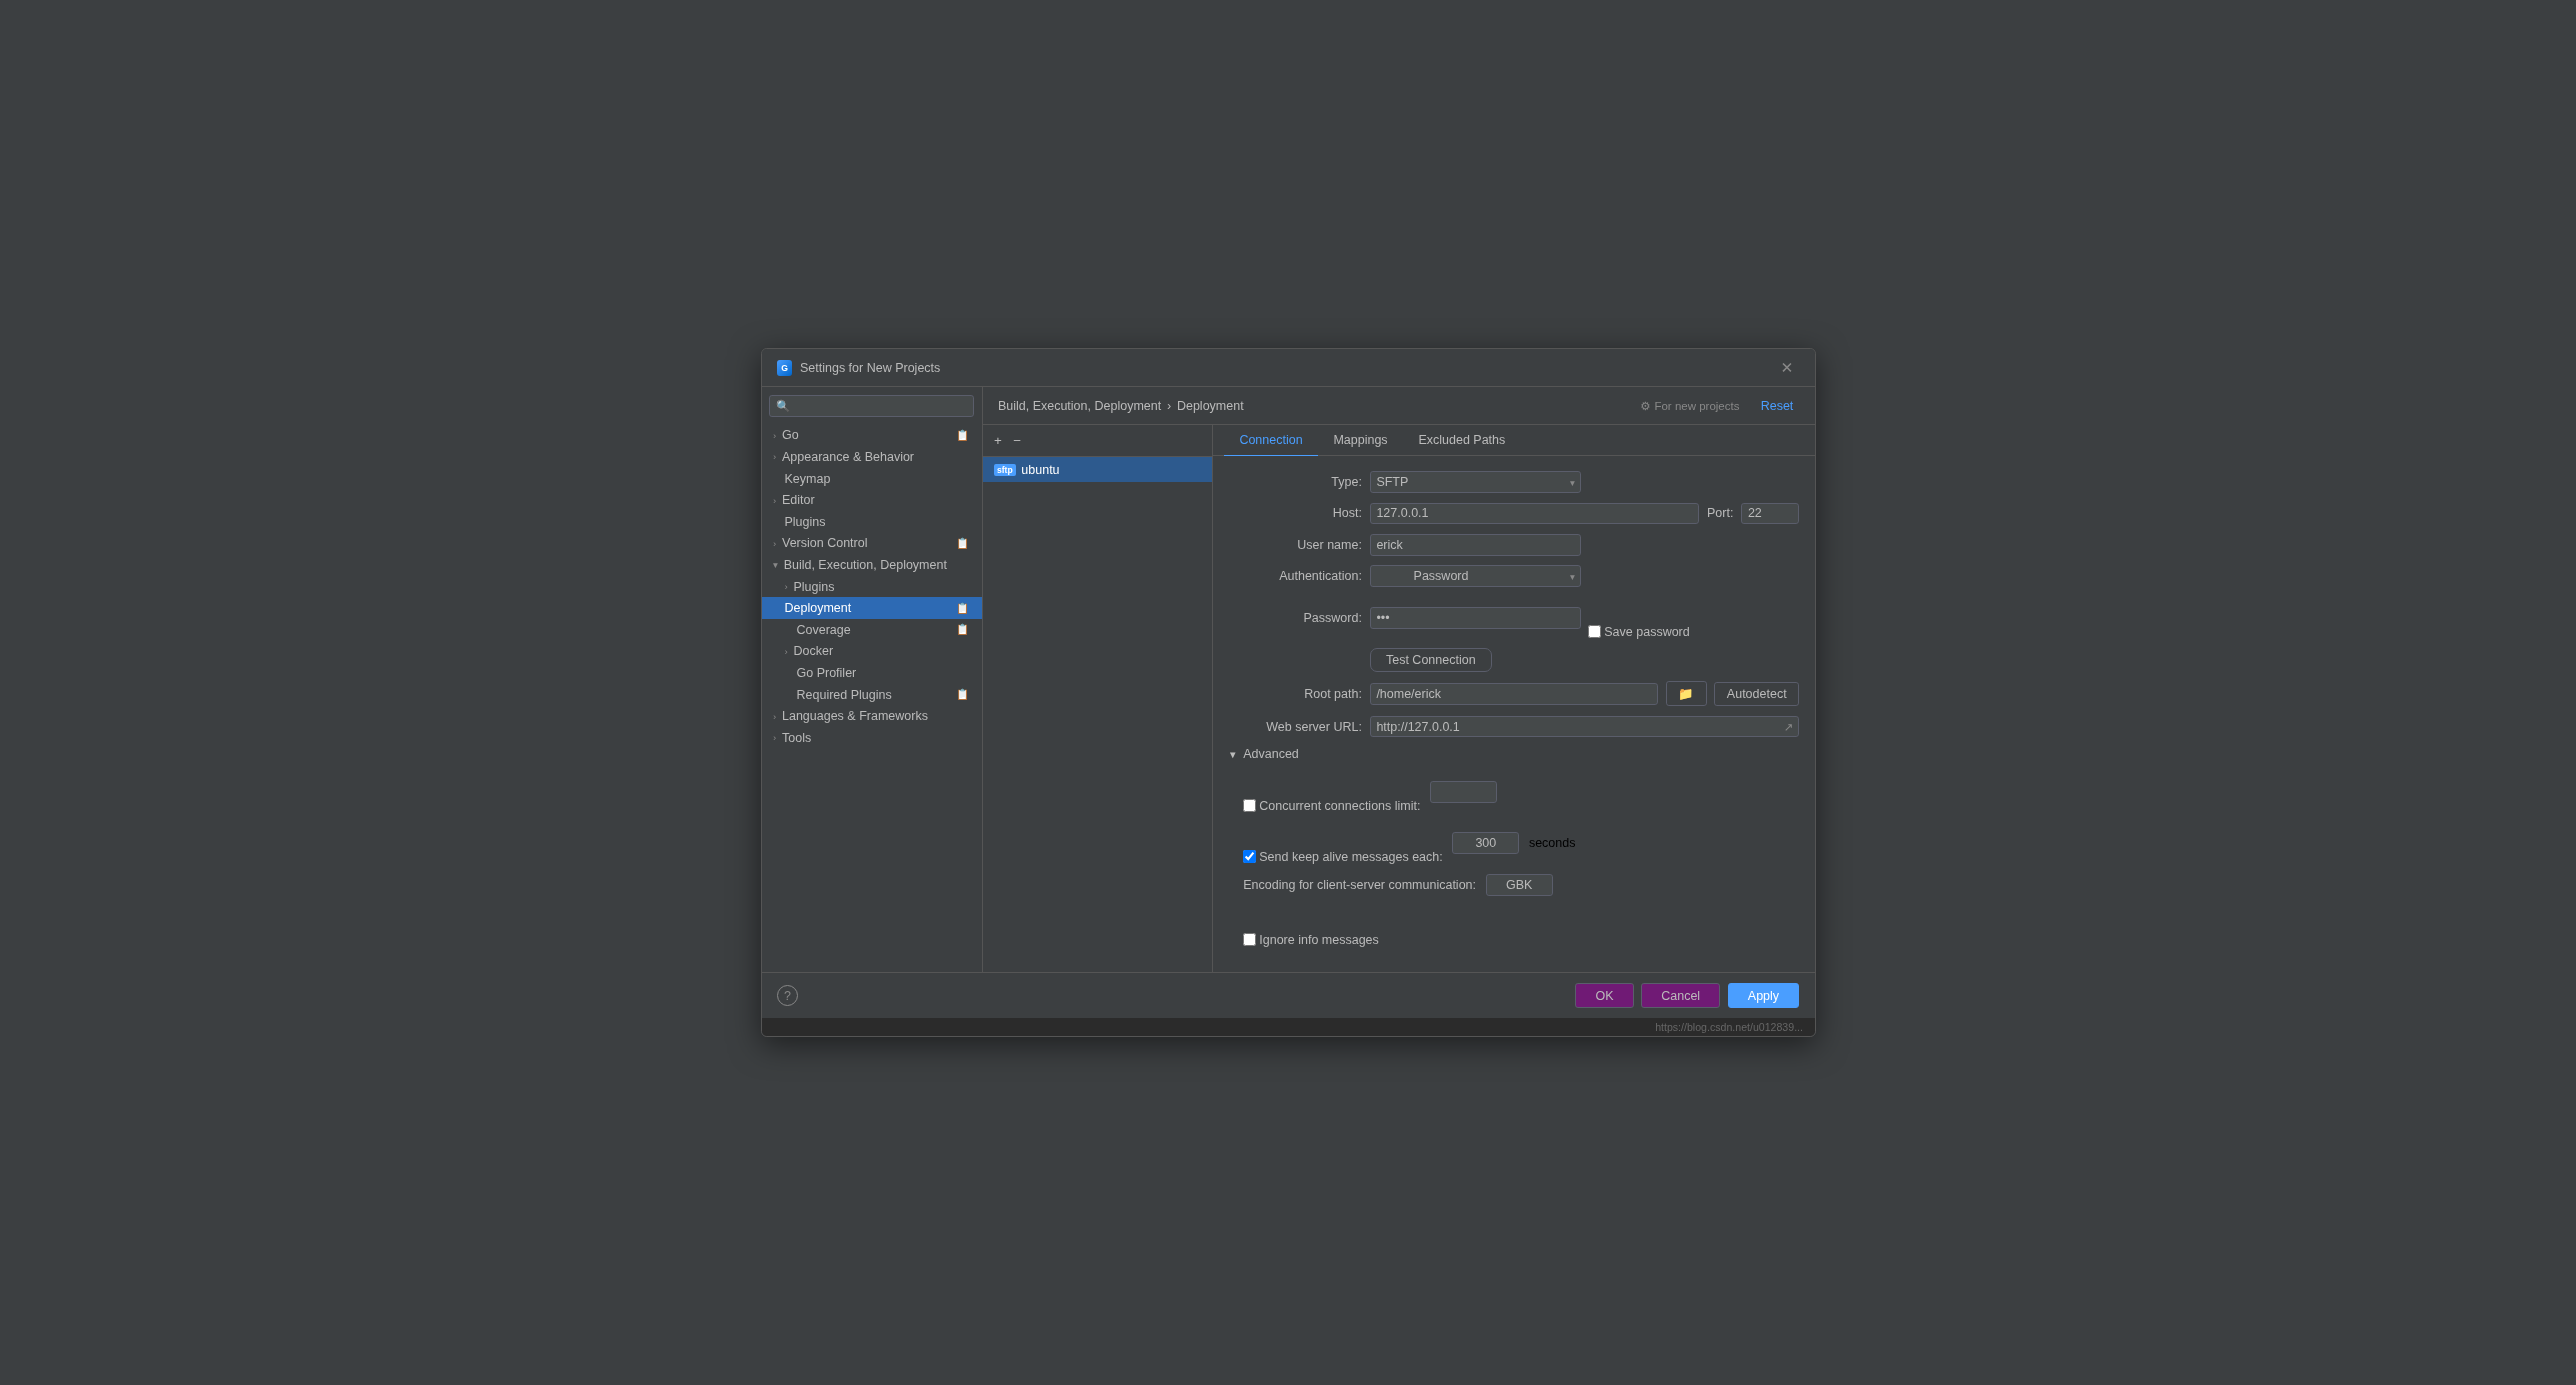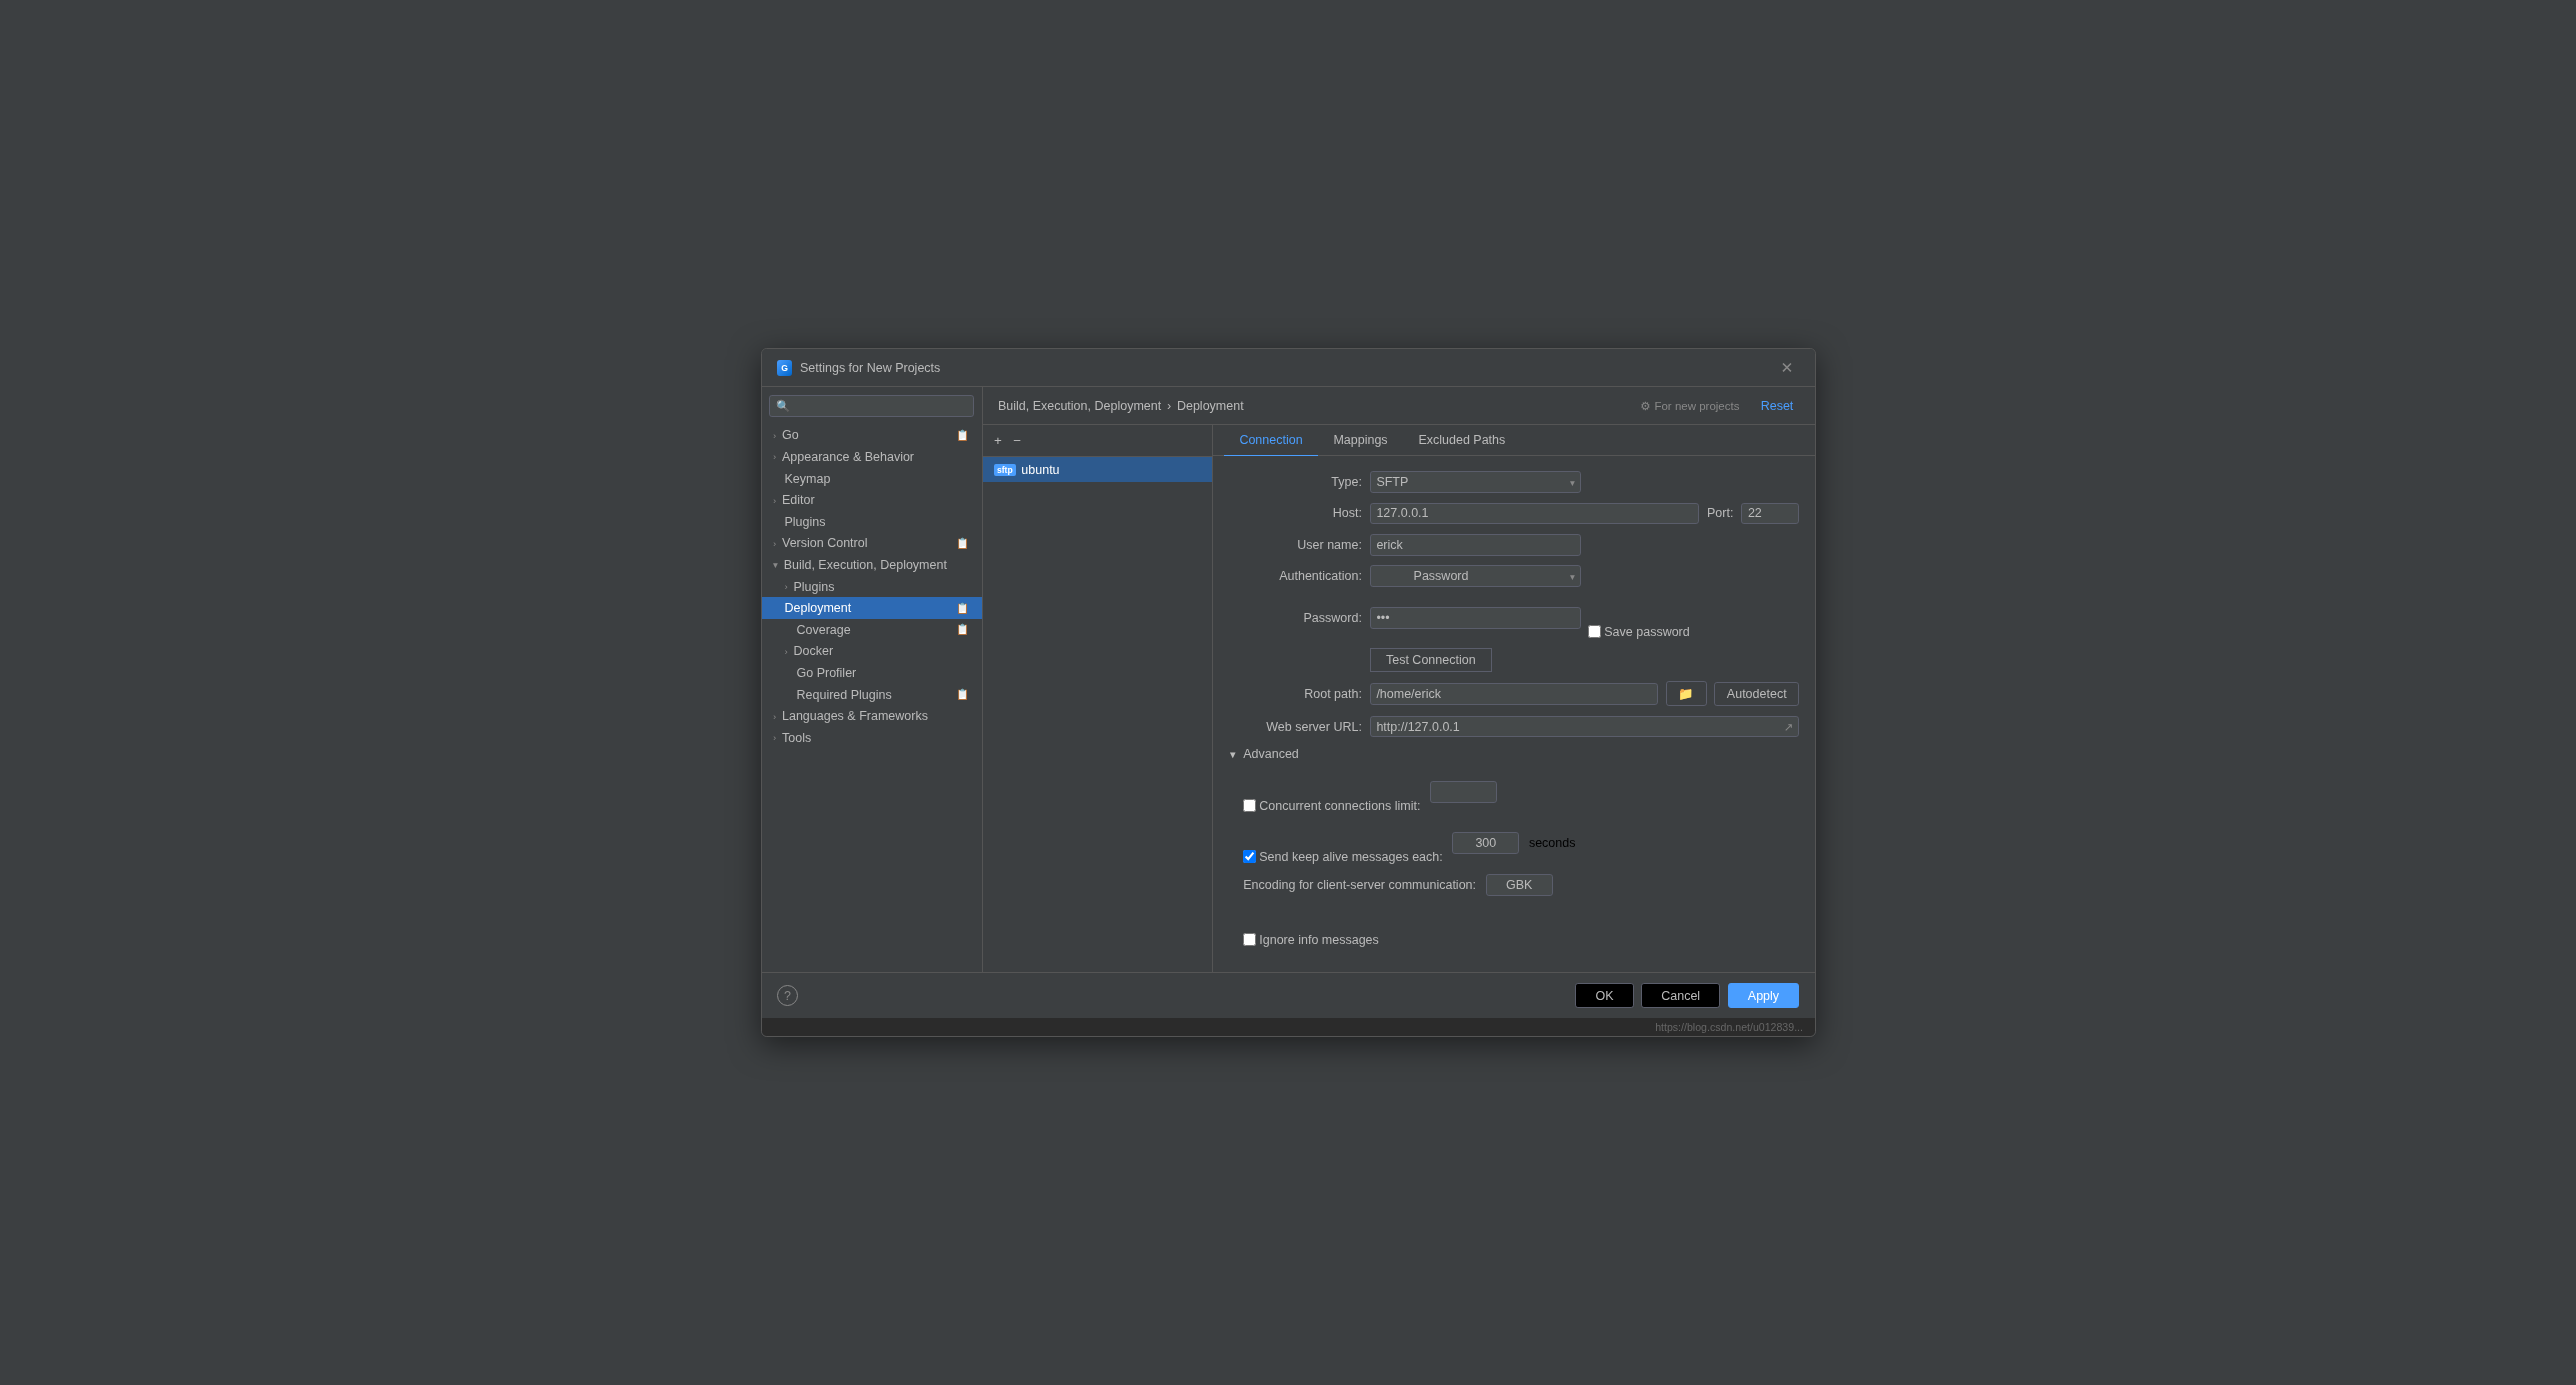--- a/index.html
+++ b/index.html
@@ -271,21 +271,21 @@
       cursor: pointer;
       margin-top: 28px;
     }
     .test-conn-btn {
       background: #3c3f41;
       border: 1px solid #5a5d6b;
       color: #bbb;
       cursor: pointer;
       font-size: 12.5px;
       padding: 3.8px 15.4px;
-      border-radius: 0;
+      border-radius: 7px;
     }
     .root-path-input { flex: 1; min-width: 269px; }
     .autodetect-btn {
       background: #3c3f41;
       border: 1px solid #5a5d6b;
       color: #bbb;
       cursor: pointer;
       font-size: 12.5px;
       padding: 3.8px 11.5px;
       border-radius: 2.9px;
@@ -338,21 +338,21 @@
       background: #3c3f41;
     }
     .footer-btn {
       padding: 4.8px 19px;
       font-size: 12.5px;
       border-radius: 2.9px;
       cursor: pointer;
       border: 1px solid #5a5d6b;
     }
     .btn-primary {
-      background: #000000;
+      background: #701a75;
       color: #bbb;
     }
     .btn-apply {
       background: #4a9eff;
       color: #fff;
       border-color: #4a9eff;
     }
     .help-icon {
       width: 21px;
       height: 21px;

